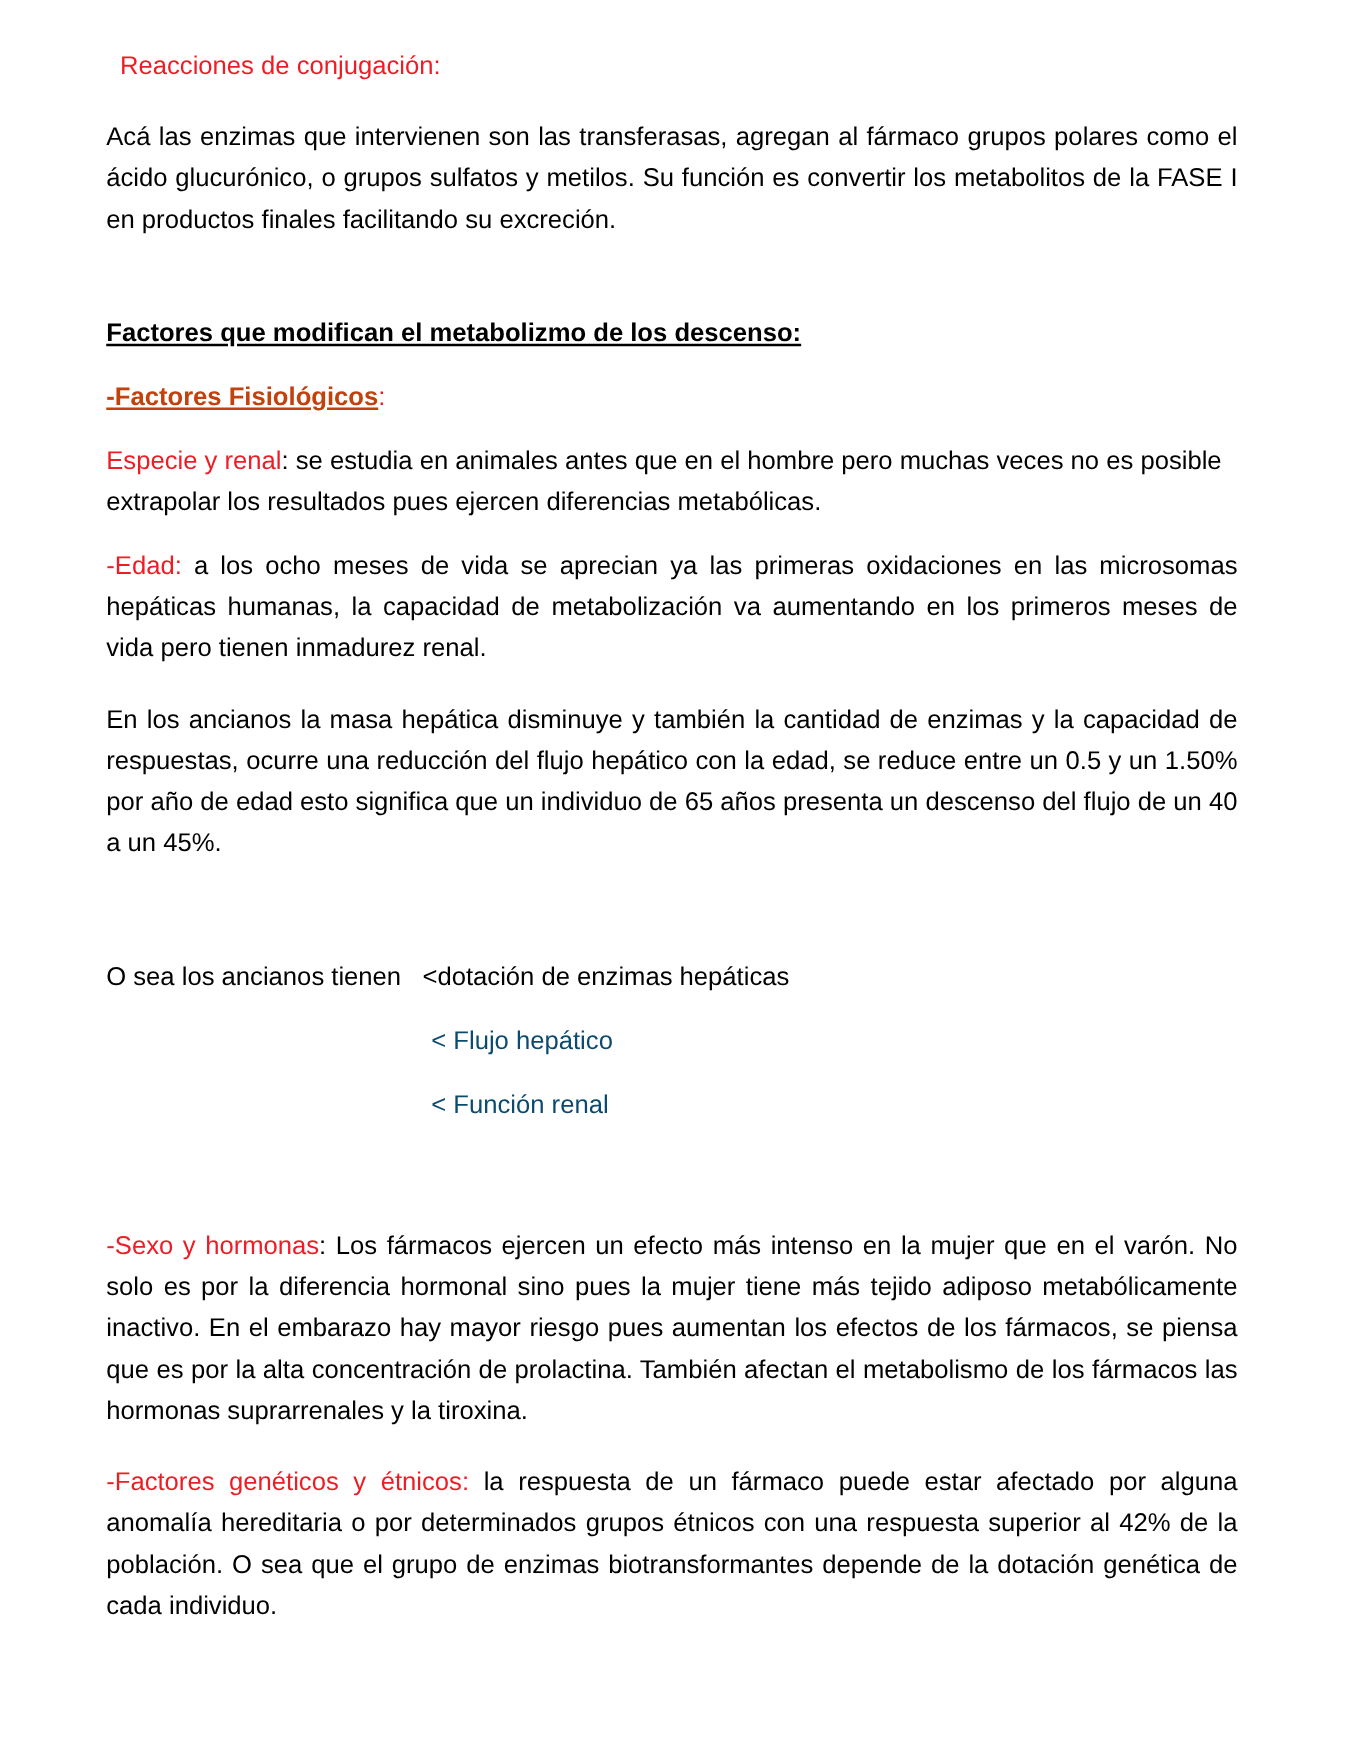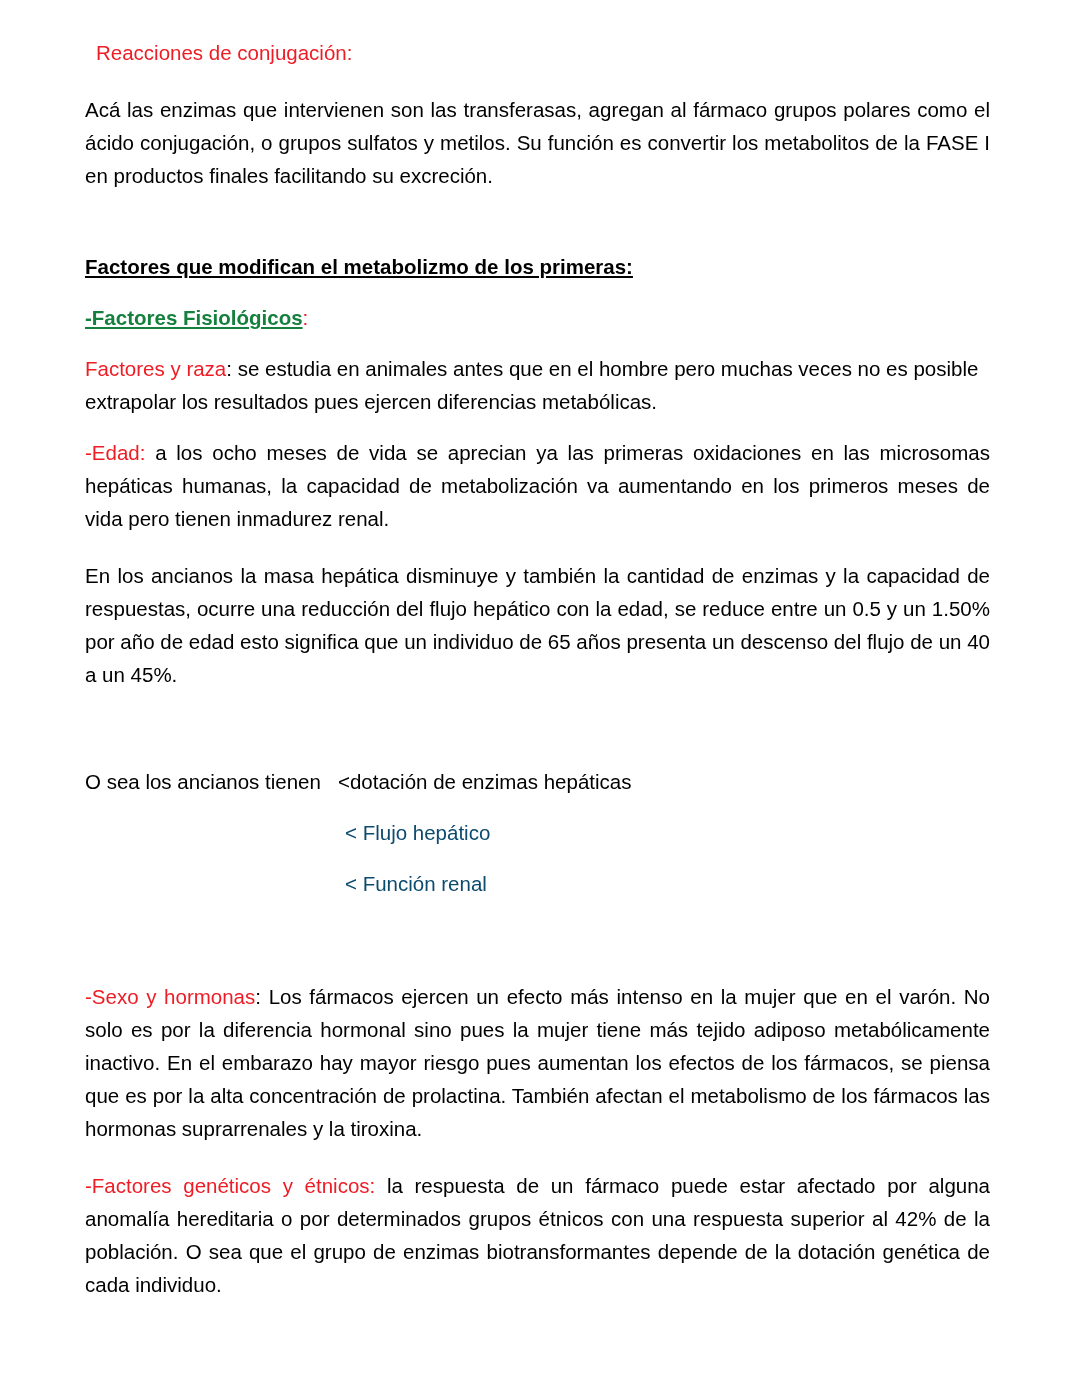--- a/index.html
+++ b/index.html
@@ -39,21 +39,21 @@
     hyphens: none;
     word-spacing: 0px;
   }
   .p.left {
     text-align: left;
   }
   .red {
     color: #ee1c25;
   }
   .red-strong {
-    color: #15803d;
+    color: #c2410c;
     font-weight: bold;
   }
   .ul {
     text-decoration: underline;
     text-underline-offset: 2px;
   }
   .bold {
     font-weight: bold;
   }
   
@@ -87,38 +87,38 @@
 
 <div class="page">
   <div class="doc">
 
     <div class="gap-36"></div>
 
     <p class="s-head-red">Reacciones de conjugación:</p>
 
     <div class="gap-24"></div>
 
-    <p class="p">Acá las enzimas que intervienen son las transferasas, agregan al fármaco grupos polares como el ácido conjugación, o grupos sulfatos y metilos. Su función es convertir los metabolitos de la FASE I en productos finales facilitando su excreción.</p>
+    <p class="p">Acá las enzimas que intervienen son las transferasas, agregan al fármaco grupos polares como el ácido glucurónico, o grupos sulfatos y metilos. Su función es convertir los metabolitos de la FASE I en productos finales facilitando su excreción.</p>
 
     <div class="gap-58"></div>
 
     <p class="p left">
-      <span class="bold ul">Factores que modifican el metabolizmo de los primeras:</span>
+      <span class="bold ul">Factores que modifican el metabolizmo de los descenso:</span>
     </p>
 
     <div class="gap-18"></div>
 
     <p class="p left">
       <span class="red-strong ul">-Factores Fisiológicos</span><span class="red">:</span>
     </p>
 
     <div class="gap-18"></div>
 
     <p class="p left">
-      <span class="red">Factores y raza</span><span>: se estudia en animales antes que en el hombre pero muchas veces no es posible extrapolar los resultados pues ejercen diferencias  metabólicas.</span>
+      <span class="red">Especie y renal</span><span>: se estudia en animales antes que en el hombre pero muchas veces no es posible extrapolar los resultados pues ejercen diferencias  metabólicas.</span>
     </p>
 
     <div class="gap-18"></div>
 
     <p class="p">
       <span class="red">-Edad:</span><span> a los ocho meses de vida se aprecian ya las primeras oxidaciones en las microsomas hepáticas humanas, la capacidad de metabolización va aumentando en los primeros meses de vida pero tienen inmadurez renal.</span>
     </p>
 
     <div class="gap-24"></div>
 

